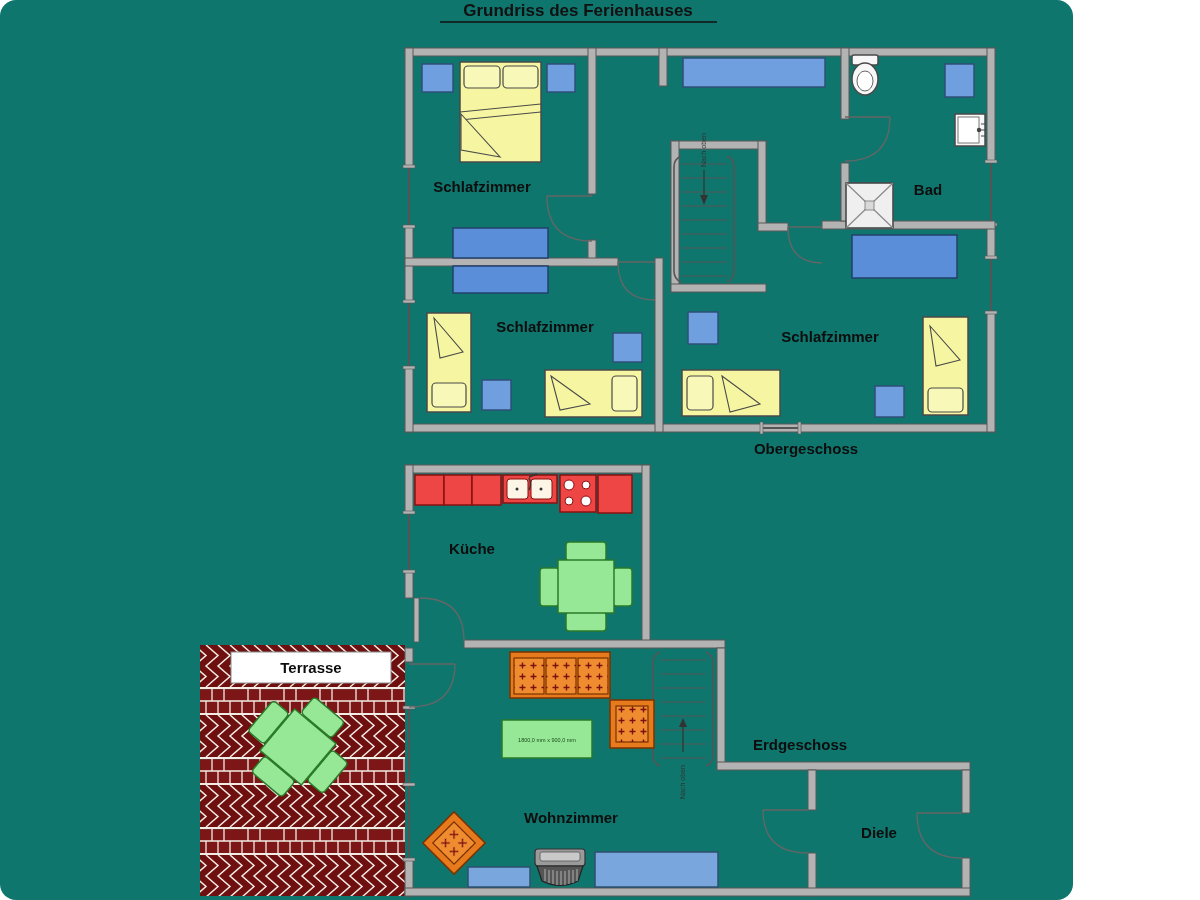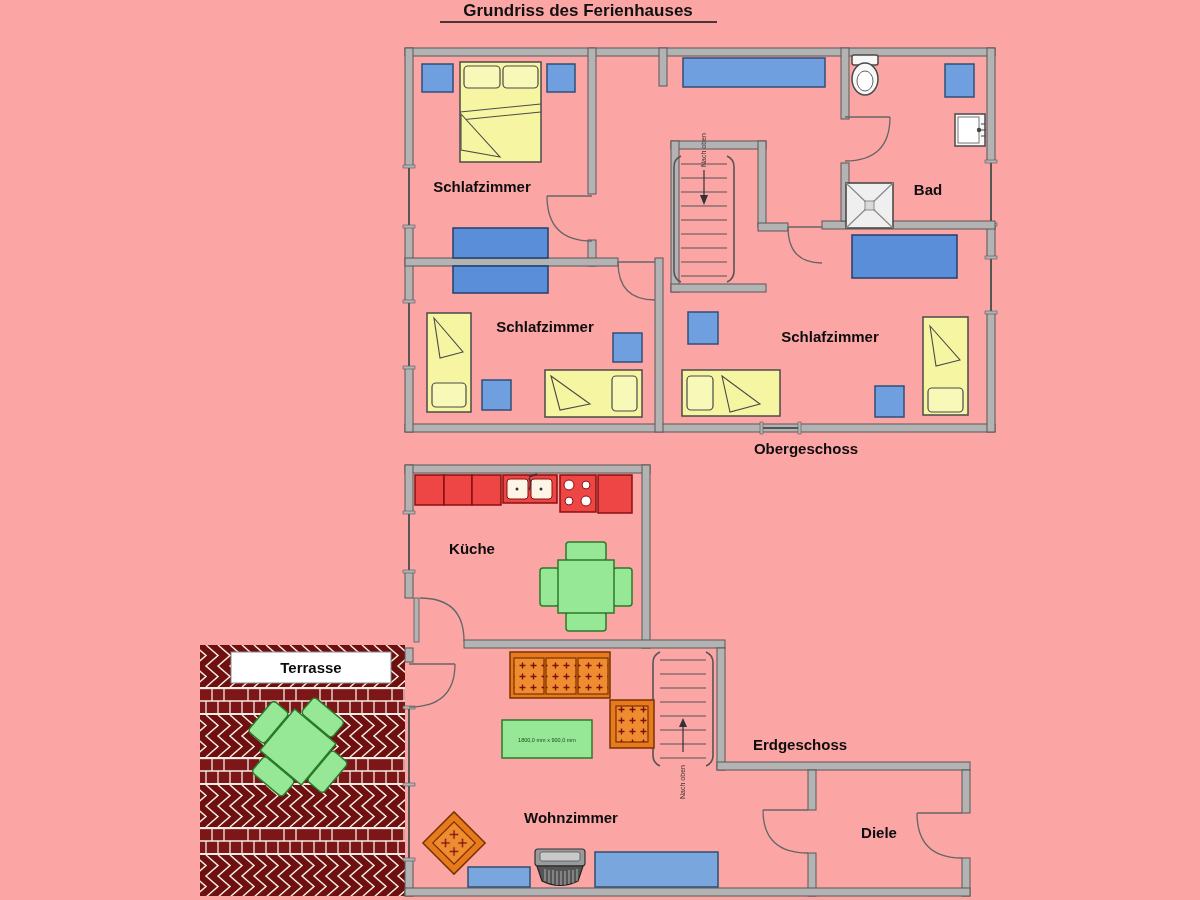--- a/index.html
+++ b/index.html
@@ -1,17 +1,17 @@
 <!DOCTYPE html>
 <html><head>
 <meta charset="utf-8">
 <style>
   html,body{margin:0;padding:0;background:#fff;}
-  #canvas{position:relative;width:1200px;height:900px;background:#fca5a5;overflow:hidden;
-          font-family:"Liberation Sans",sans-serif;}
+  #canvas{position:relative;width:1073px;height:900px;background:#0f766e;overflow:hidden;
+          font-family:"Liberation Sans",sans-serif;border-radius:16px;}
   svg{position:absolute;left:0;top:0;}
   .wall{fill:#b3b3b3;stroke:#595959;stroke-width:1;}
   .leaf{stroke:#666;stroke-width:1.6;fill:none;}
   .door{fill:none;stroke:#666;stroke-width:1.3;}
   .winline{stroke:#555;stroke-width:2;fill:none;}
   .cap{fill:#b3b3b3;stroke:#595959;stroke-width:.6;}
   .blue{fill:#6f9fdf;stroke:#2f4f7a;stroke-width:1.5;}
   .bigblue{fill:#5b8ed8;stroke:#22406b;stroke-width:1.5;}
   .bed{fill:#f6f6a2;stroke:#4a4a4a;stroke-width:1.5;}
   .pillow{fill:#f8f8b8;stroke:#4a4a4a;stroke-width:1.2;}

